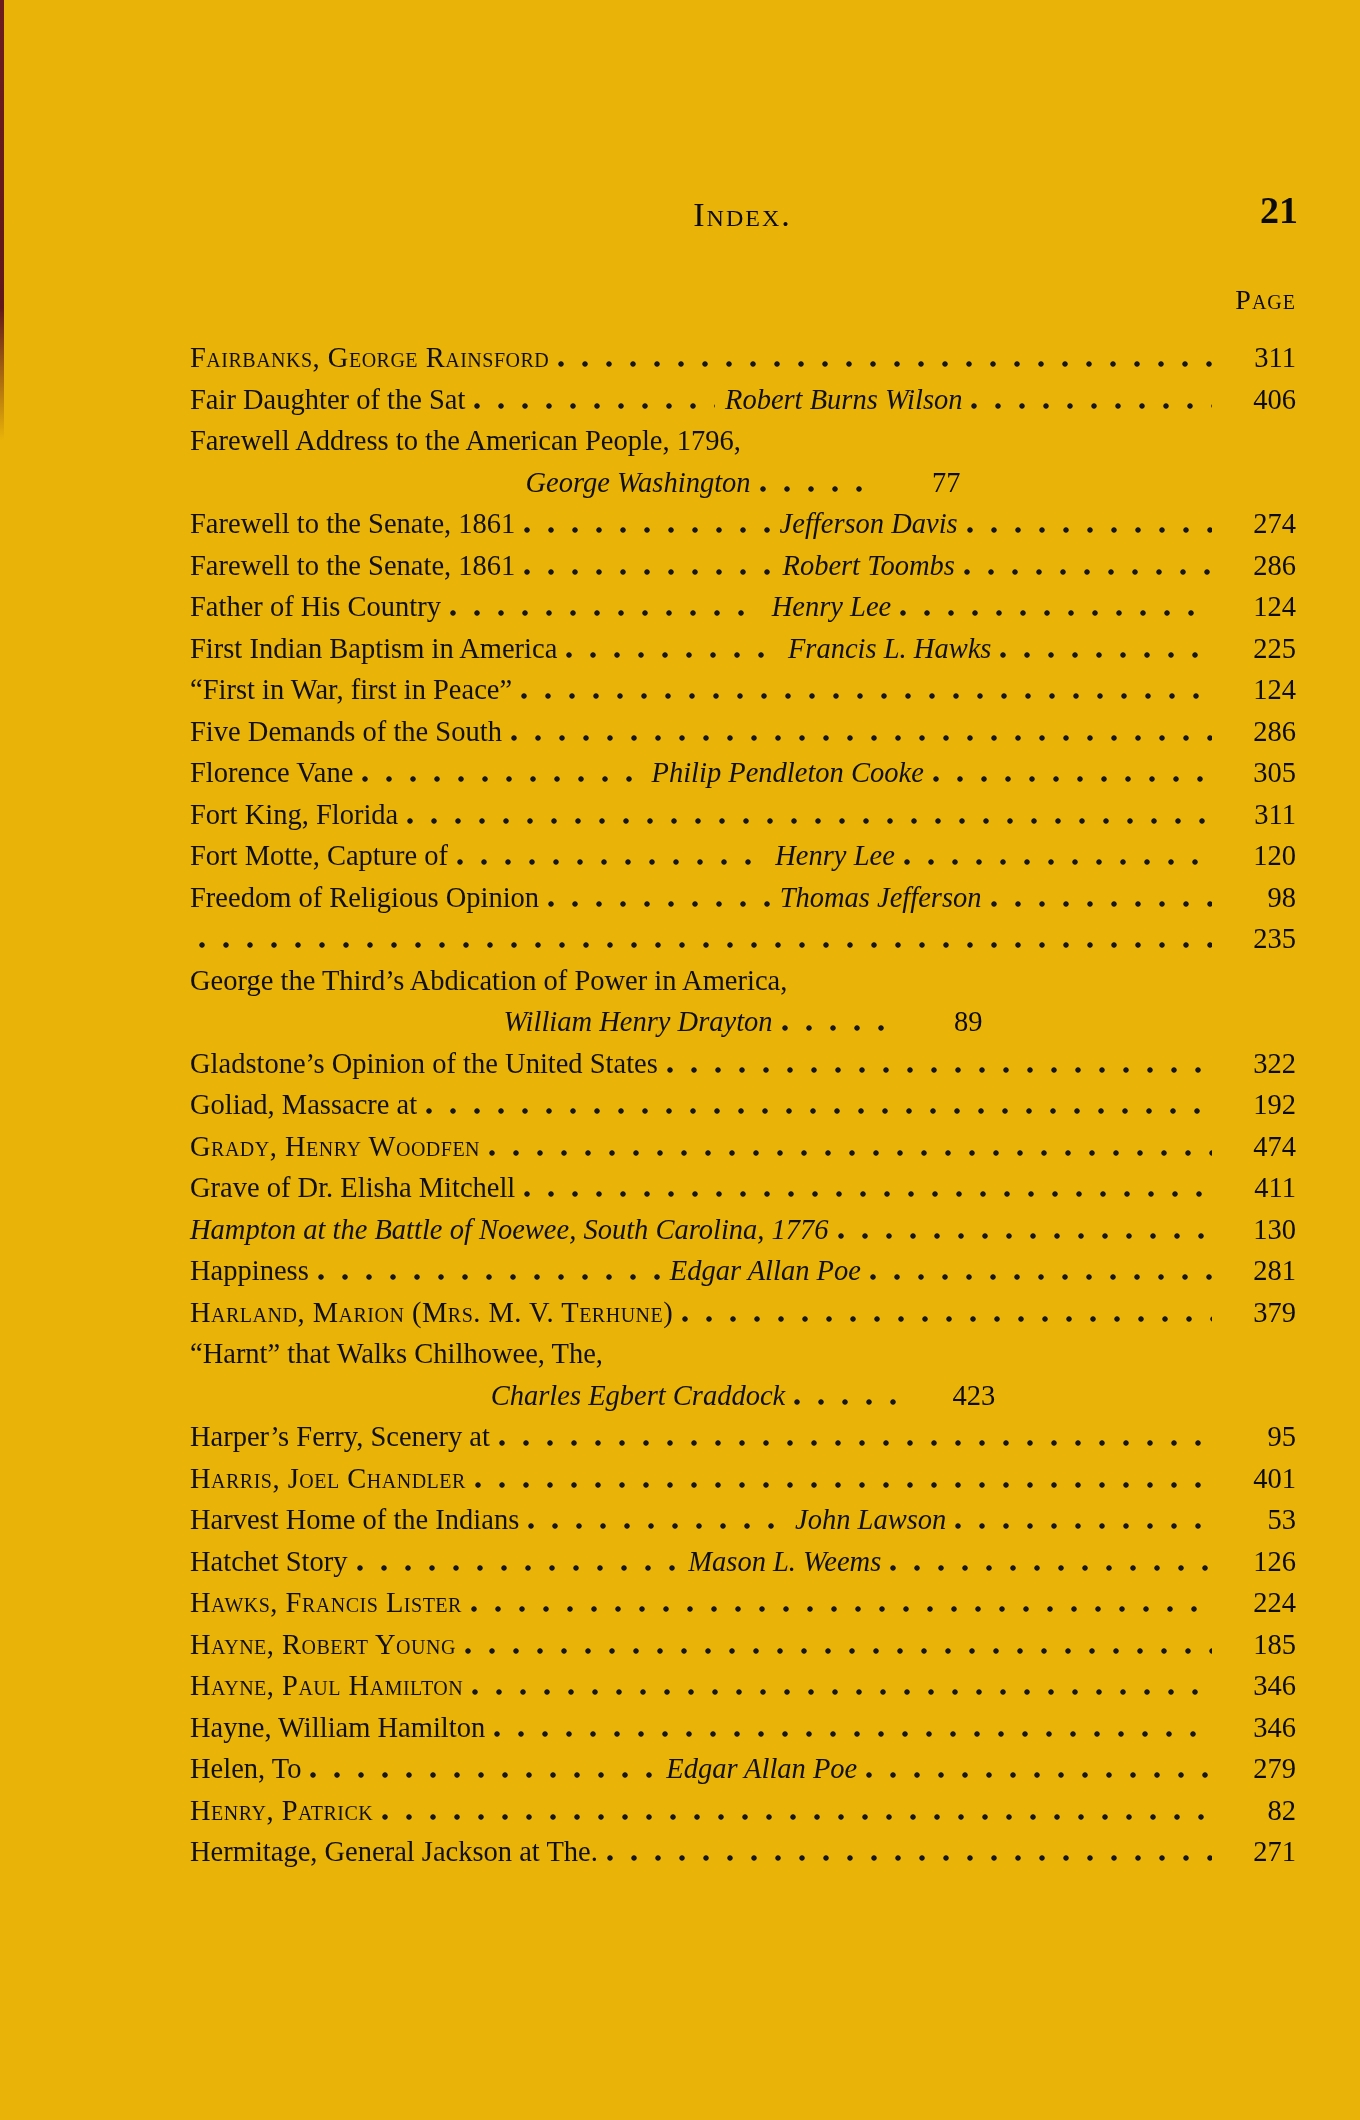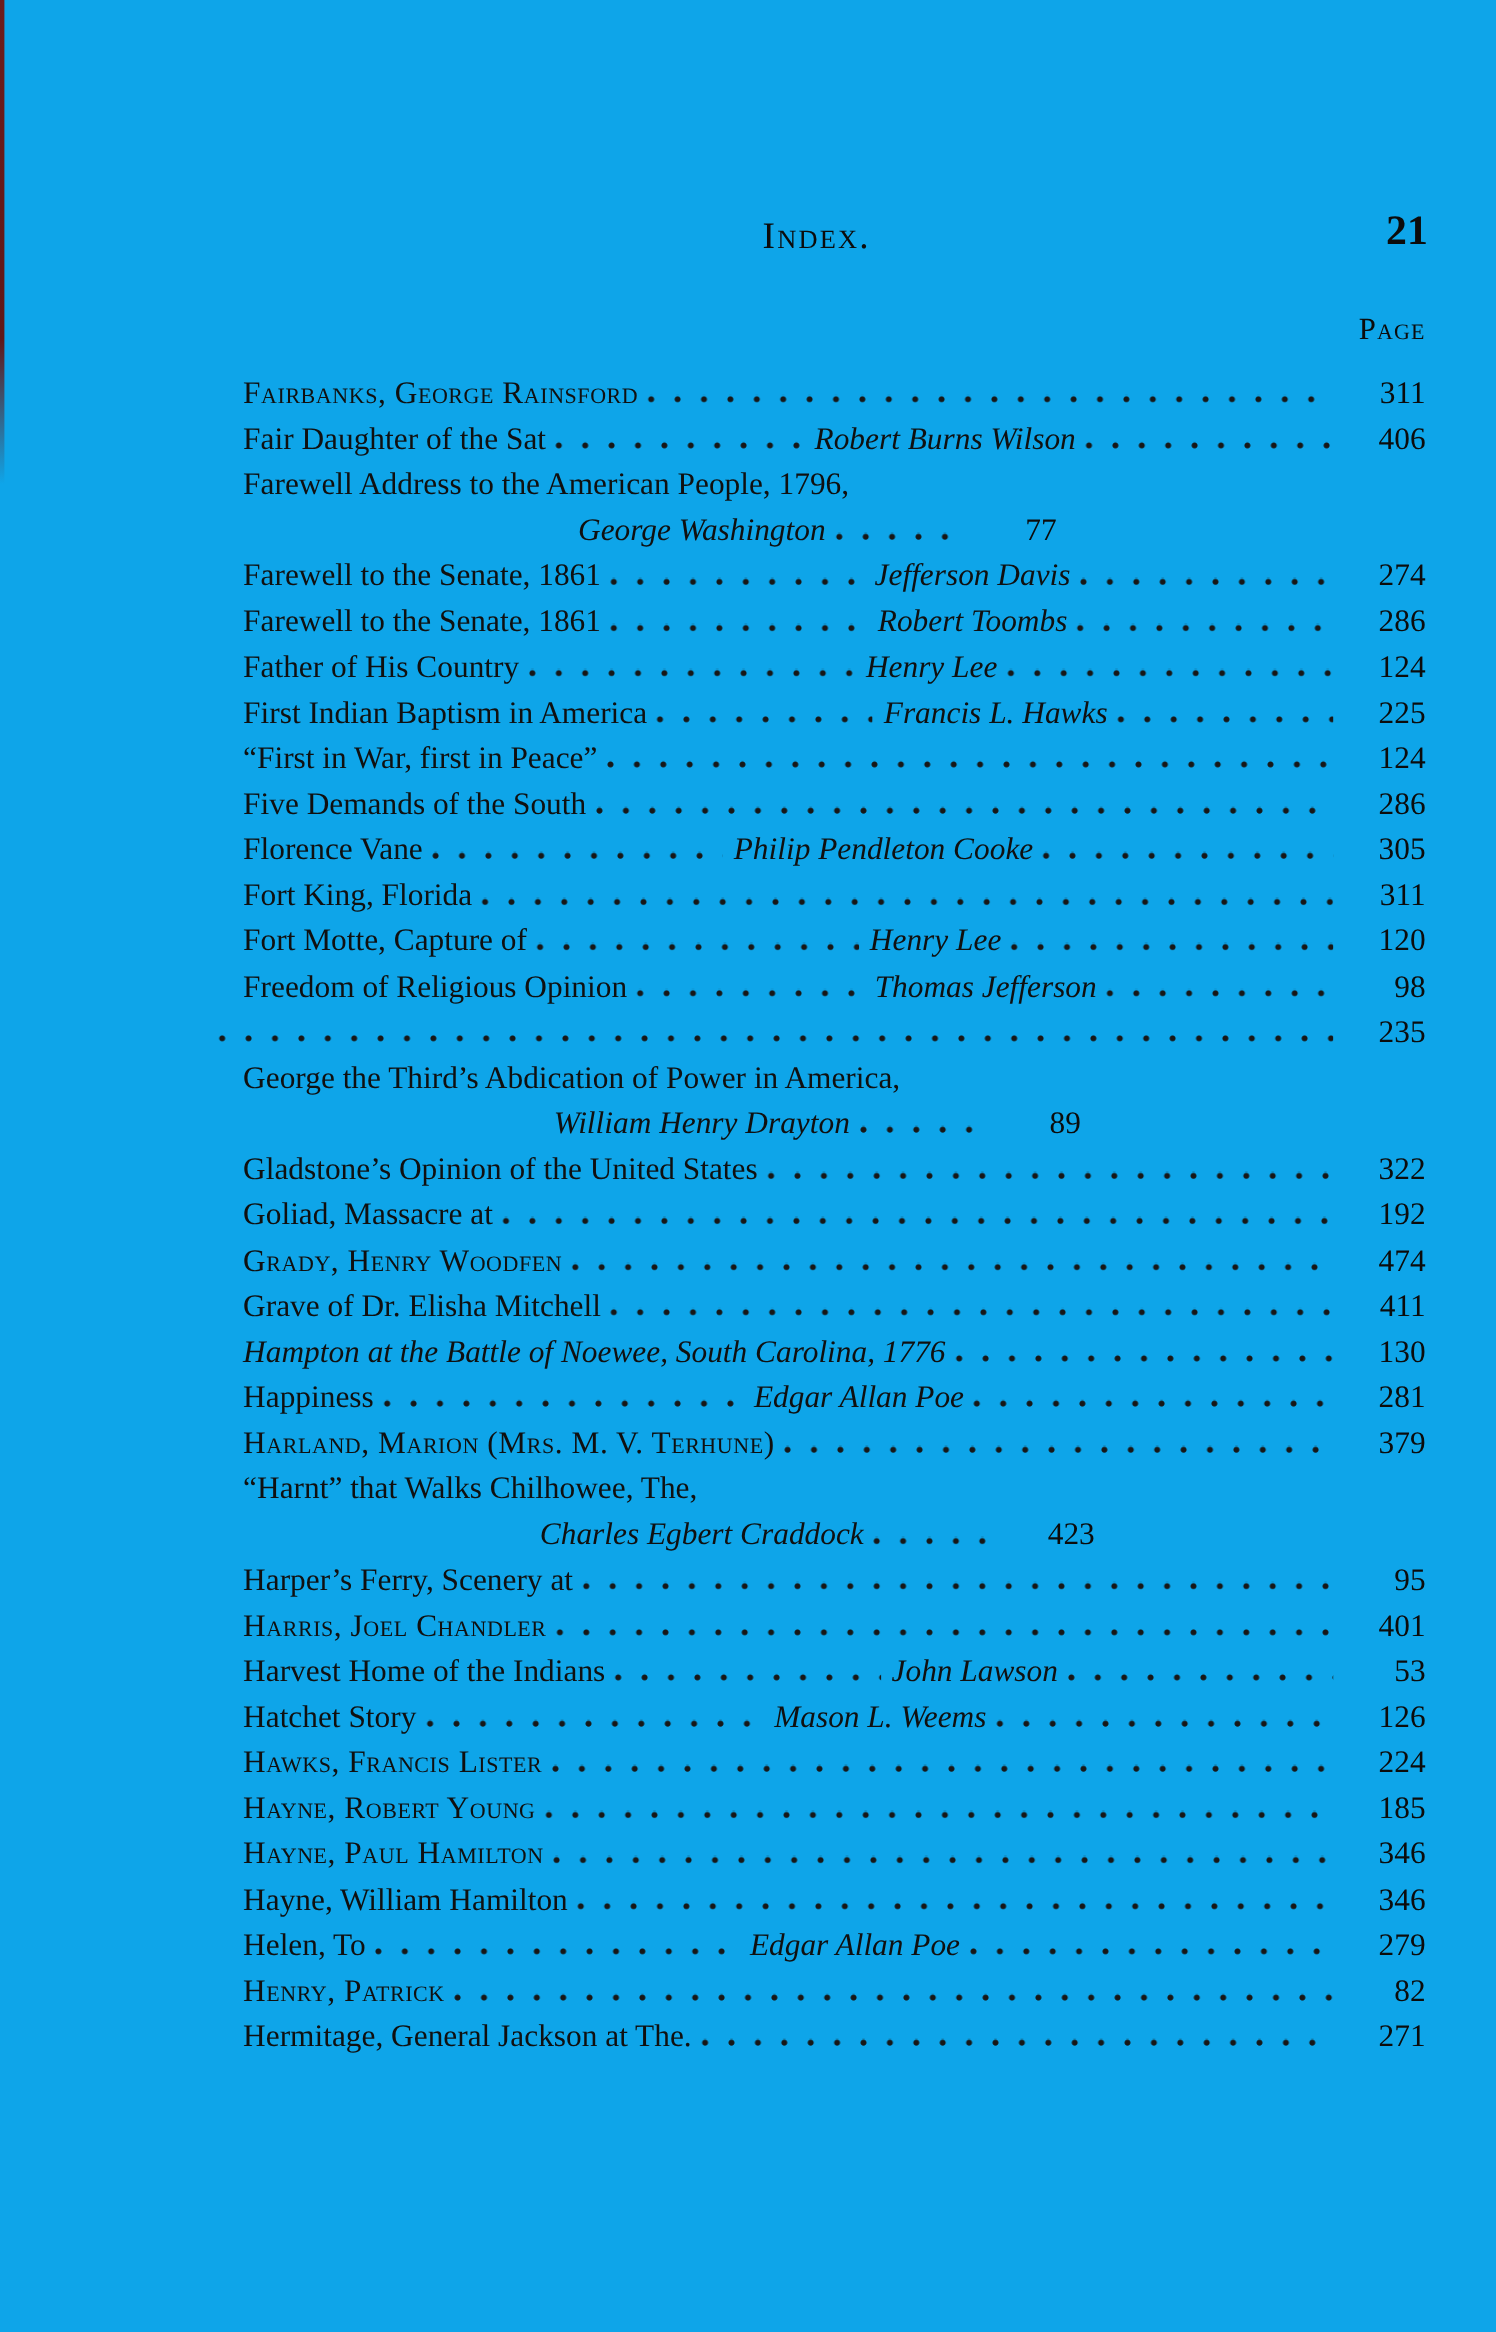--- a/index.html
+++ b/index.html
@@ -4,21 +4,21 @@
 <style>
   html,body{margin:0;padding:0;}
   body{
     width:1360px;height:2120px;
     background:#ffffff;
     font-family:"Liberation Serif","DejaVu Serif",serif;
     color:#101010;
     position:relative;
     overflow:hidden;
   }
-  .page{position:absolute;inset:0;background:#0ea5e9;}
+  .page{position:absolute;inset:0;background:#eab308;}
   
   .edge-line{
     position:absolute;left:0;top:0;width:4px;height:440px;
     background:linear-gradient(to bottom,#6e1d1d 0%,#611818 70%,rgba(97,24,24,0) 100%);
   }
   .hdr-title{
     position:absolute;top:196px;left:190px;width:1105px;
     text-align:center;
     font-variant:small-caps;
     font-size:34px;letter-spacing:2px;
@@ -36,21 +36,21 @@
   .entries{
     position:absolute;top:342px;left:190px;right:64px;
   }
   .row{
     display:flex;align-items:baseline;
     height:41.5px;
     font-size:28.5px;
     white-space:nowrap;
   }
   .row.cont{justify-content:center;}
-  .lbl{flex:0 0 auto;margin-left:31px;}
+  .lbl{flex:0 0 auto;}
   .lbl.sc{font-variant:small-caps;letter-spacing:0.5px;}
   .lbl.it{font-style:italic;}
   .auth{flex:0 0 auto;font-style:italic;}
   .leader{
     flex:1 1 auto;min-width:18px;height:7px;align-self:baseline;
     margin:0 10px 0 8px;
     background-image:radial-gradient(circle at 4px 4px,#171717 2.3px,rgba(0,0,0,0) 3.1px);
     background-size:24px 7px;
     background-repeat:repeat-x;
     background-position:left bottom;

